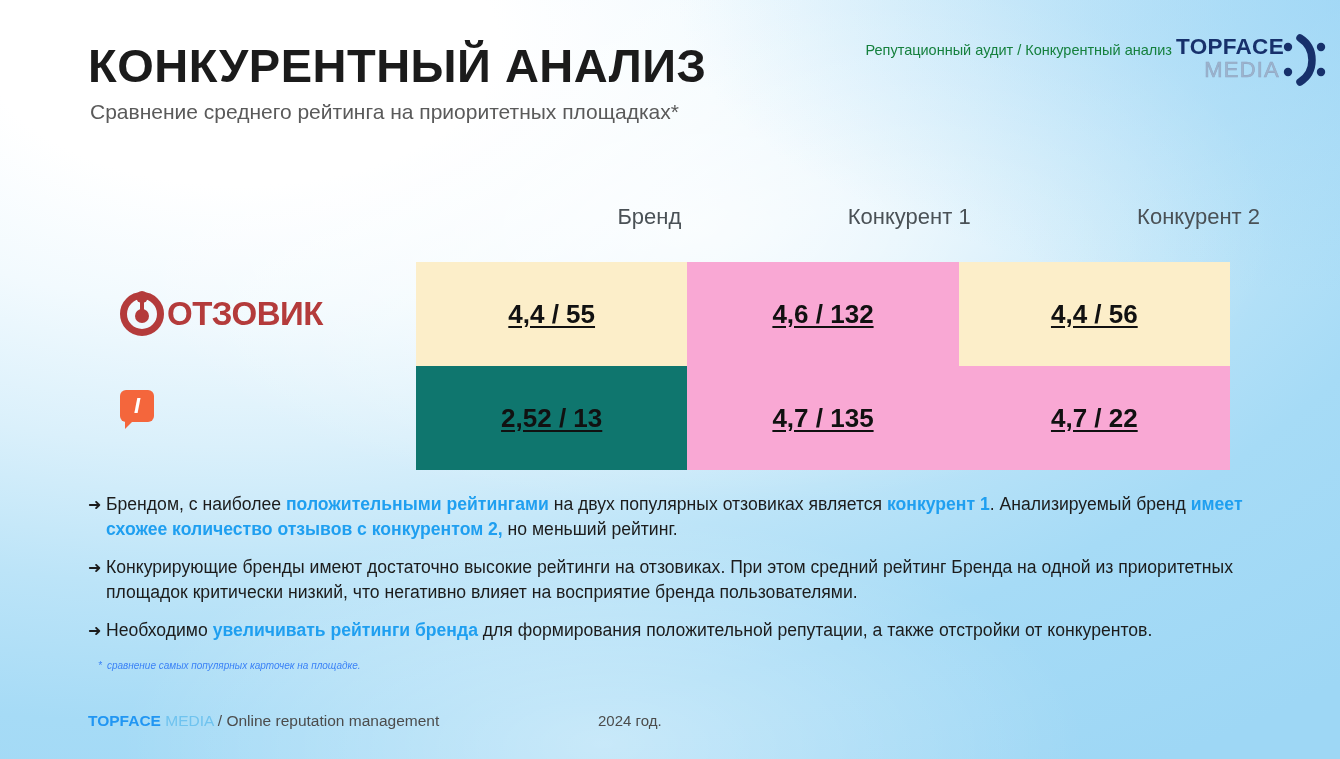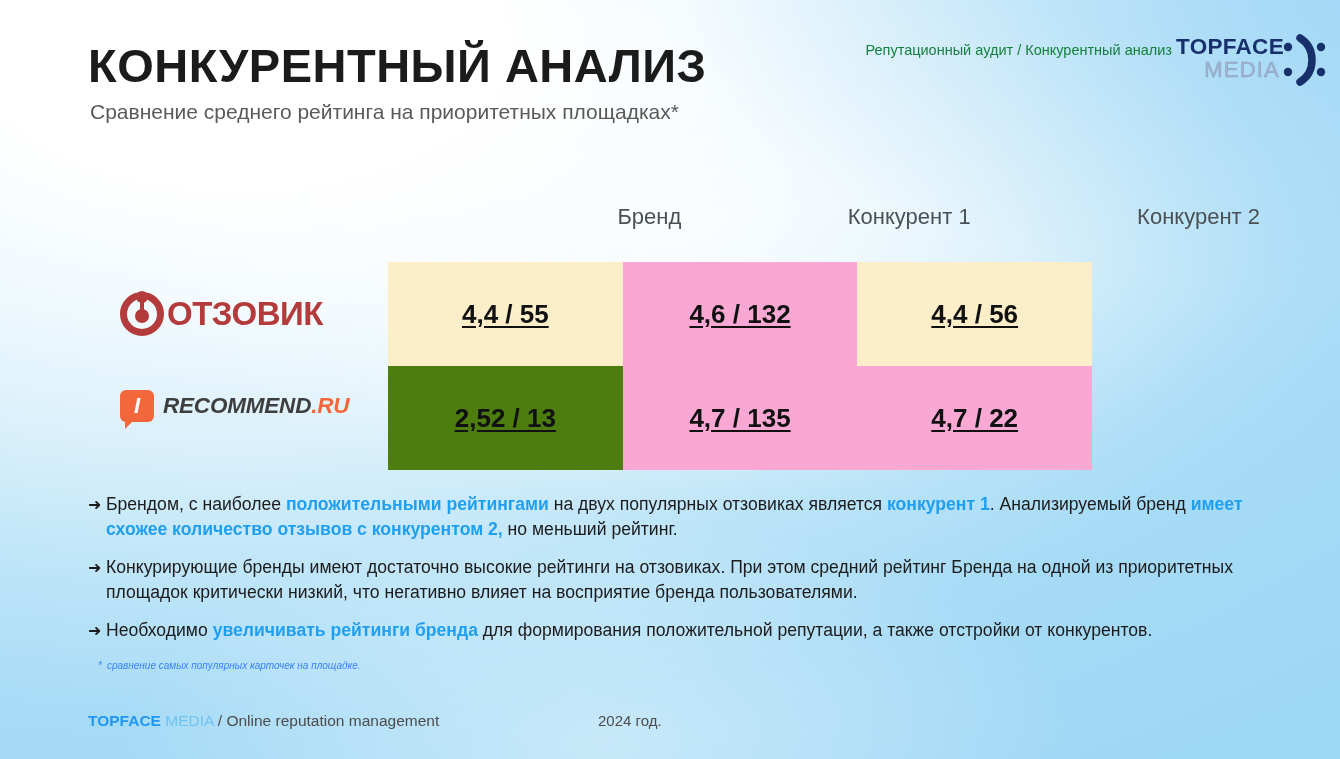--- a/index.html
+++ b/index.html
@@ -78,35 +78,35 @@
   }
 
   
   .col-headers { position: absolute; left: 392px; top: 204px; width: 868px; display: flex; }
   .col-headers > div {
     flex: 1 1 0;
     text-align: right;
     font-size: 22px;
     color: #4a5156;
   }
-  .table { position: absolute; left: 388px; top: 262px; width: 704px; }
+  .table { position: absolute; left: 416px; top: 262px; width: 814px; }
   .trow { display: flex; height: 104px; }
   .tcell {
     flex: 1 1 0;
     display: flex;
     align-items: center;
     justify-content: center;
     font-size: 26px;
     font-weight: bold;
     color: #111;
   }
   .tcell span { text-decoration: underline; text-underline-offset: 3px; }
   .bg-yellow { background: #fceec9; }
   .bg-green  { background: #f9a8d4; }
-  .bg-pink   { background: #4d7c0f; }
+  .bg-pink   { background: #0f766e; }
 
   
   .plat { position: absolute; left: 120px; display: flex; align-items: center; }
   .plat-otzovik { top: 292px; }
   .plat-irec    { top: 390px; }
 
   .otz-mark { width: 44px; height: 44px; position: relative; margin-right: 3px; }
   .otz-ring {
     position: absolute; inset: 0;
     border: 7px solid #b43b3b; border-radius: 50%;
@@ -253,21 +253,20 @@
       <div class="otz-cap"></div>
       <div class="otz-dot"></div>
     </div>
     <div class="otz-text">ОТЗОВИК</div>
   </div>
 
   <div class="plat plat-irec">
     <div class="irec-bubble">
       <span class="irec-i">I</span>
     </div>
-    <div class="irec-text"><span>RECOMMEND</span><span class="ru">.RU</span></div>
   </div>
 
   <div class="bullets">
     <div class="bullet">
       <span class="arrow">➜</span>
       <span>Брендом, с наиболее </span><span class="hl">положительными рейтингами</span><span> на двух популярных отзовиках является </span><span class="hl">конкурент 1</span><span>. Анализируемый бренд </span><span class="hl">имеет схожее количество отзывов с конкурентом 2,</span><span> но меньший рейтинг.</span>
     </div>
     <div class="bullet">
       <span class="arrow">➜</span>
       <span>Конкурирующие бренды имеют достаточно высокие рейтинги на отзовиках. При этом средний рейтинг Бренда на одной из приоритетных площадок критически низкий, что негативно влияет на восприятие бренда пользователями.</span>

